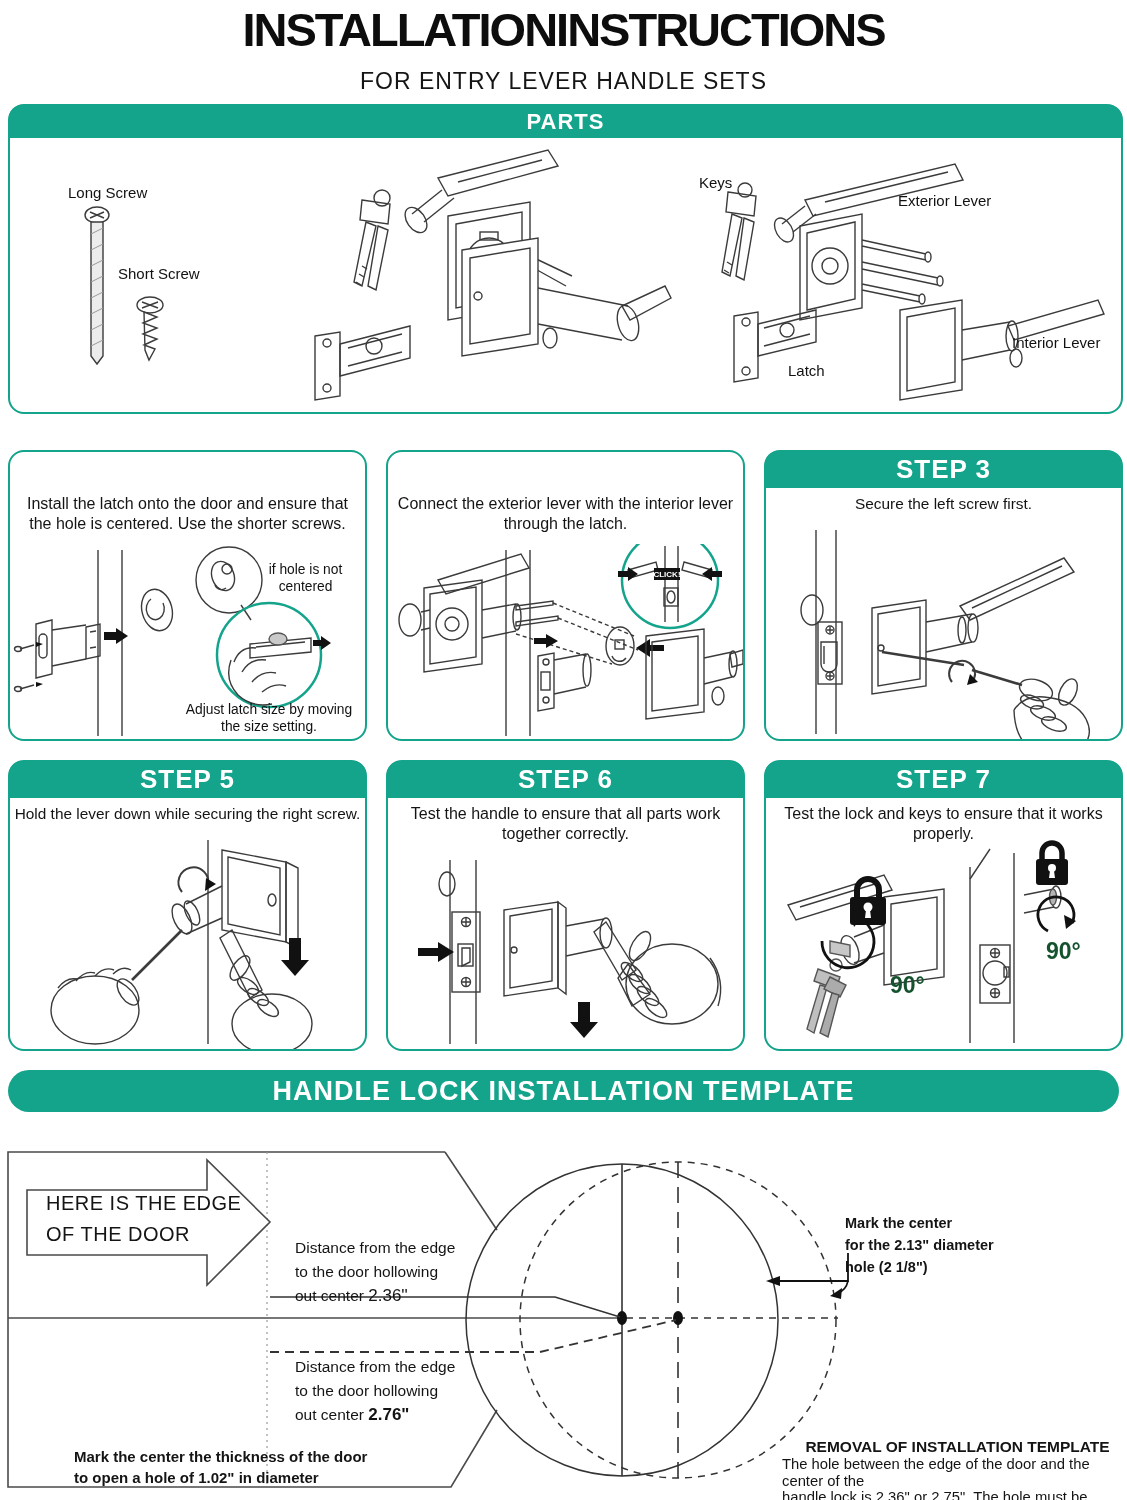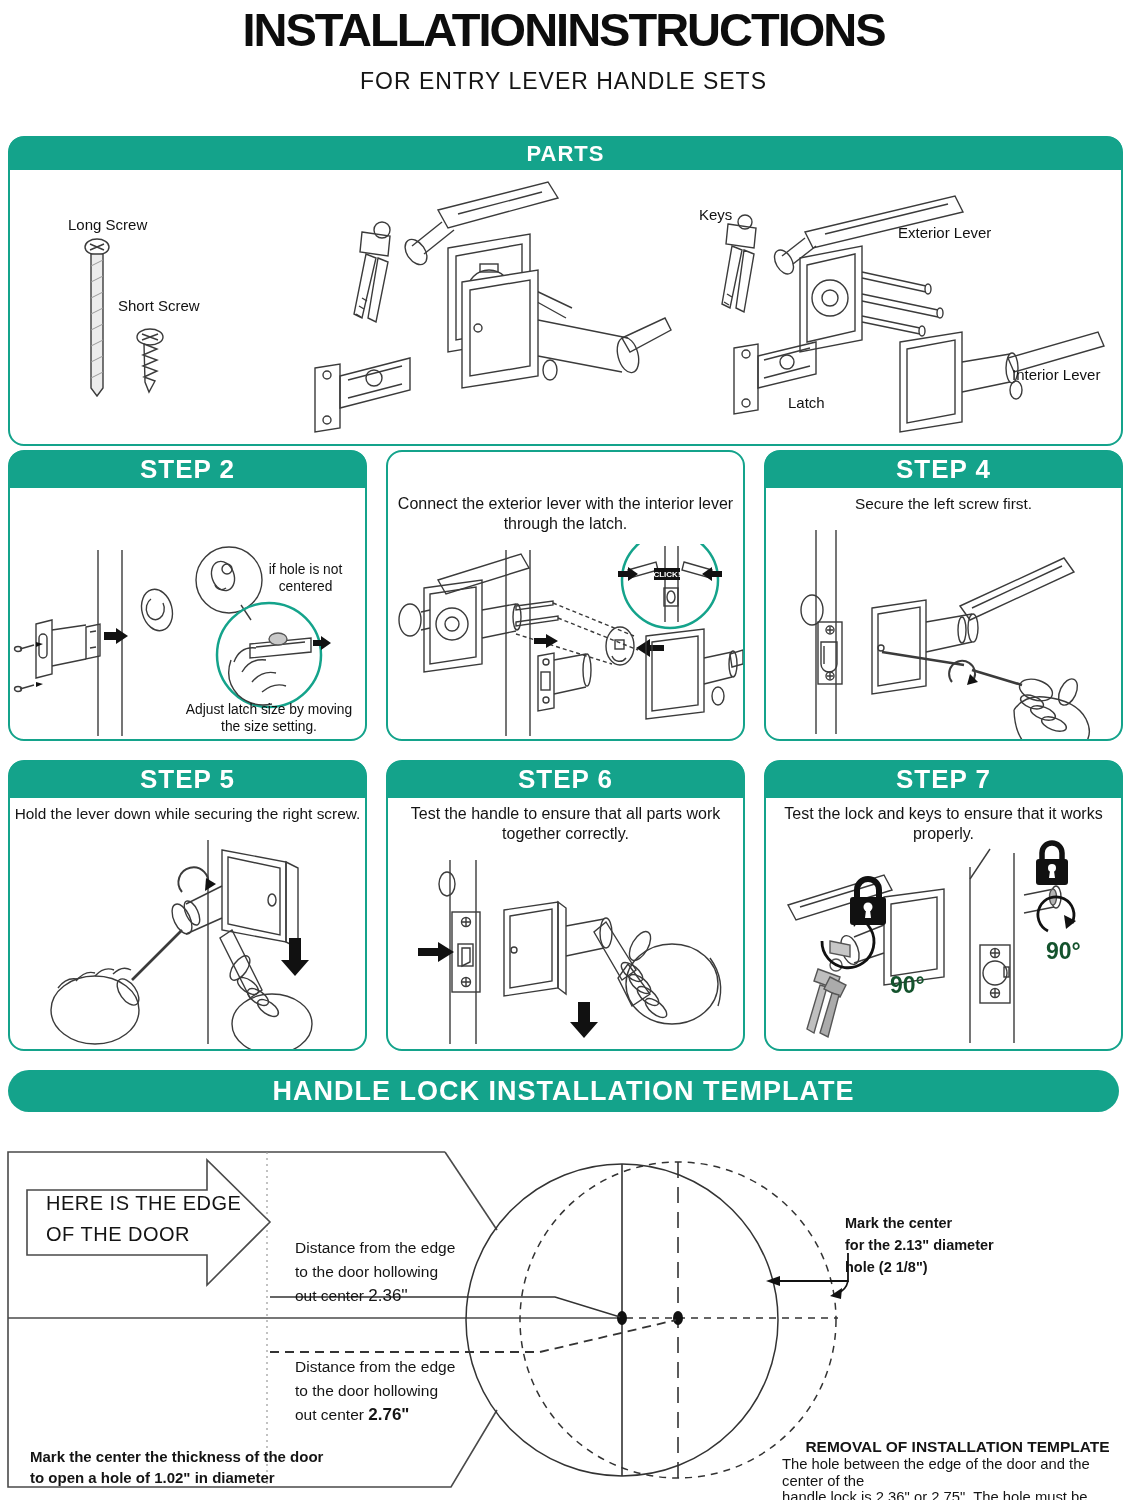--- a/index.html
+++ b/index.html
@@ -23,34 +23,34 @@
   .part-label{position:absolute;font-size:15px;color:#111;white-space:nowrap;}
   .tpl-bar{position:absolute;left:8px;top:1070px;width:1111px;height:42px;background:#14a38b;
            border-radius:21px;color:#fff;text-align:center;line-height:42px;
            font-size:27px;font-weight:bold;letter-spacing:1px;}
   .tpl-area{position:absolute;left:0;top:1140px;width:1127px;height:360px;}
   .tpl-text{position:absolute;color:#141414;}
   .edge-label{font-size:20px;line-height:31px;letter-spacing:0.5px;}
   .dist{font-size:15.5px;line-height:24px;}
   .dist b{font-size:17px;}
   .mark-center{font-size:14.5px;line-height:22px;font-weight:bold;margin-top:8px;}
-  .mark-thick{font-size:15px;line-height:21px;font-weight:bold;}
+  .mark-thick{font-size:15px;line-height:21px;font-weight:bold;margin-left:44px;}
   .removal-title{font-size:15.5px;font-weight:bold;text-align:center;width:335px;}
   .removal-body{font-size:14.8px;line-height:16.5px;width:345px;}
   svg{display:block;}
 </style>
 </head>
 <body>
 
 <div class="page">
 
   <div class="doc-title">INSTALLATIONINSTRUCTIONS</div>
   <div class="doc-subtitle">FOR ENTRY LEVER HANDLE SETS</div>
 
-  <div class="panel" style="left:8px;top:136px;width:1111px;height:306px;">
+  <div class="panel" style="left:8px;top:104px;width:1111px;height:306px;">
     <div class="panel-header parts-header">
       <span>PARTS</span>
     </div>
     <div style="position:relative;width:1107px;height:271px;">
       <svg width="1107" height="271" viewBox="0 0 1107 271">
         <g stroke="#3b3b3b" stroke-width="1.4" fill="none">
 
           <g>
             <ellipse cx="87" cy="77" rx="12" ry="8"></ellipse>
             <path d="M80,74 L94,80 M80,80 L94,74"></path>
@@ -149,23 +149,21 @@
       <div class="part-label" style="left:58px;top:46px;">Long Screw</div>
       <div class="part-label" style="left:108px;top:127px;">Short Screw</div>
       <div class="part-label" style="left:689px;top:36px;text-align:right;">Keys</div>
       <div class="part-label" style="left:888px;top:54px;">Exterior Lever</div>
       <div class="part-label" style="left:778px;top:224px;">Latch</div>
       <div class="part-label" style="left:1002px;top:196px;">Interior Lever</div>
     </div>
   </div>
 
   <div class="panel" style="left:8px;top:450px;width:355px;height:287px;">
-    <div class="panel-header step-header">
-      <span>STEP 2</span>
-    </div>
+    <div class="step-text">Install the latch onto the door and ensure that the hole is centered. Use the shorter screws.</div>
     <div class="illus" style="height:195px;">
       <svg width="355" height="195" viewBox="0 0 355 195">
         <g stroke="#3b3b3b" stroke-width="1.4" fill="none">
           <line x1="88" y1="6" x2="88" y2="192"></line>
           <line x1="112" y1="6" x2="112" y2="192"></line>
           <ellipse cx="147" cy="66" rx="15" ry="21" transform="rotate(-15 147 66)"></ellipse>
           <path d="M141,55 a9,11 0 1 0 12,4"></path>
           <g>
             <polygon points="26,80 42,76 42,130 26,134"></polygon>
             <rect x="29" y="90" width="8" height="24" rx="4"></rect>
@@ -264,21 +262,21 @@
             <ellipse cx="283" cy="53" rx="4" ry="6"></ellipse>
           </g>
         </g>
         <text x="279" y="33" font-size="8" font-weight="bold" fill="#ffffff" text-anchor="middle">CLICK!</text>
       </svg>
     </div>
   </div>
 
   <div class="panel" style="left:764px;top:450px;width:355px;height:287px;">
     <div class="panel-header step-header">
-      <span>STEP 4</span>
+      <span>STEP 3</span>
     </div>
     <div class="step-text oneline">Secure the left screw first.</div>
     <div class="illus" style="height:215px;">
       <svg width="355" height="215" viewBox="0 0 355 215">
         <g stroke="#3b3b3b" stroke-width="1.4" fill="none">
           <line x1="50" y1="6" x2="50" y2="210"></line>
           <line x1="70" y1="6" x2="70" y2="210"></line>
           <ellipse cx="46" cy="86" rx="11" ry="15"></ellipse>
           <g>
             <rect x="52" y="98" width="24" height="62"></rect>

